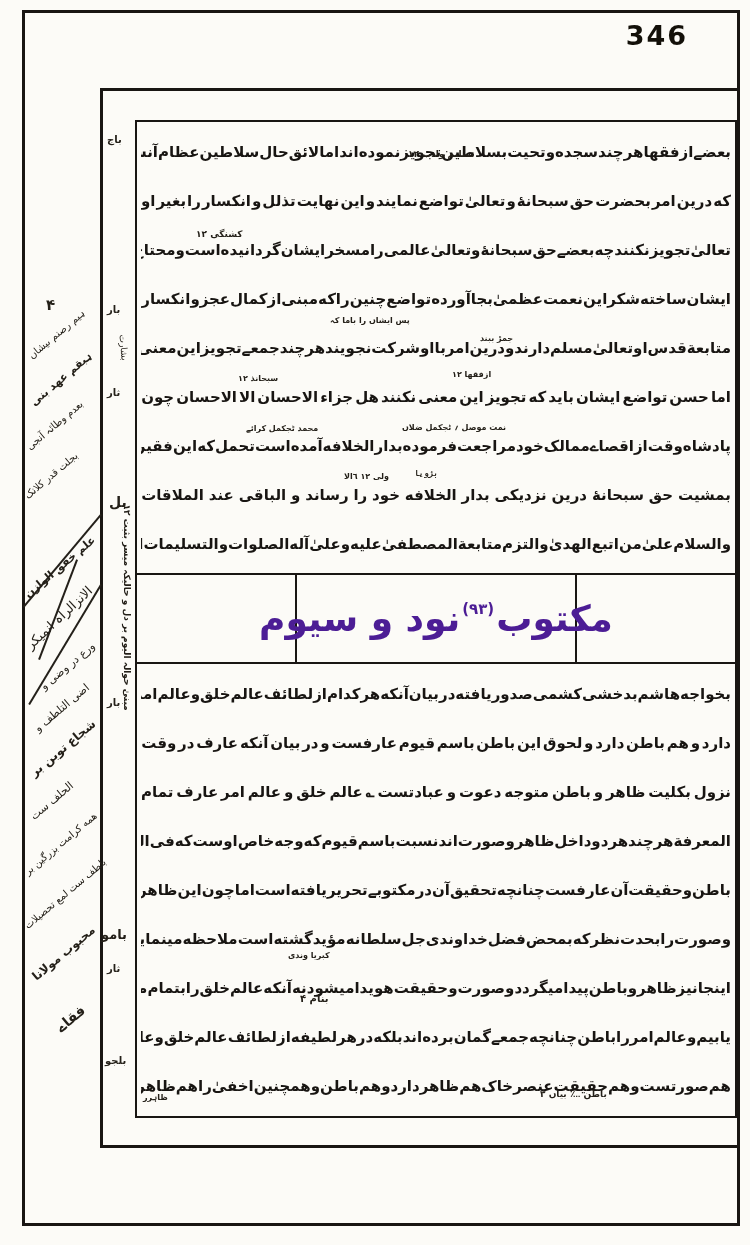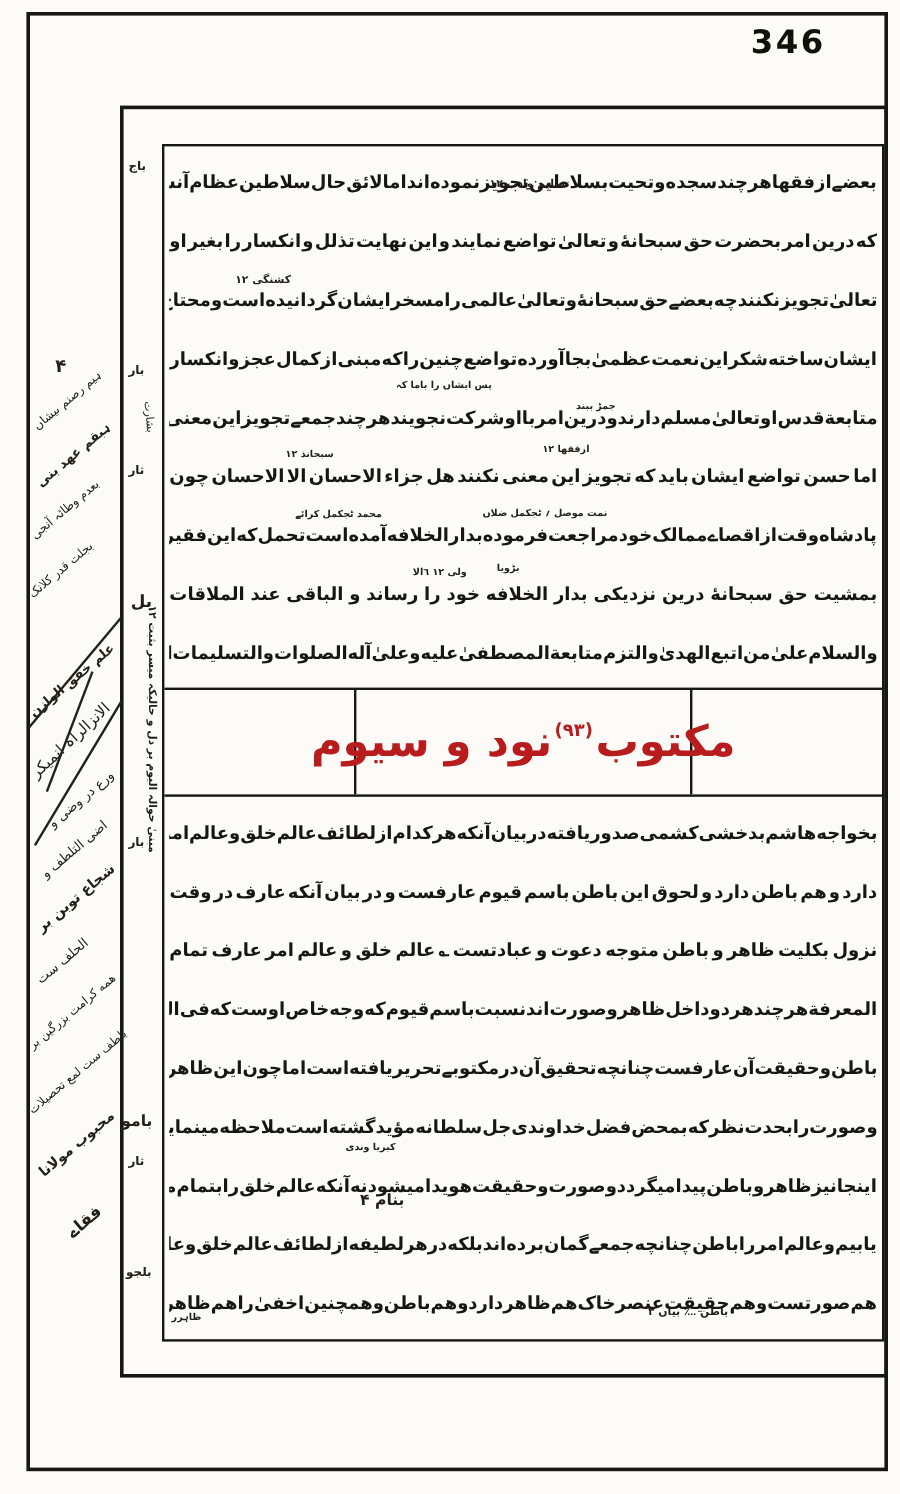--- a/index.html
+++ b/index.html
@@ -30,21 +30,21 @@
     box-sizing:border-box;height:91px;border-top:2.5px solid #191613;border-bottom:2.5px solid #191613;
     display:flex;flex-direction:row;
   }
   .band-cell{box-sizing:border-box;}
   #band-cell-right{width:158px;}
   #band-cell-title{
     width:282px;border-left:2.5px solid #191613;border-right:2.5px solid #191613;
     display:flex;align-items:center;justify-content:center;
   }
   #band-cell-left{flex:1;}
-  #letter-heading{font-size:36px;font-weight:700;white-space:nowrap;color:#b91c1c;}
+  #letter-heading{font-size:36px;font-weight:700;white-space:nowrap;color:#4c1d95;}
   #letter-heading sup{font-size:15px;font-weight:700;position:relative;top:-4px;margin:0 2px;}
   #overlay{position:absolute;left:0;top:0;width:750px;height:1245px;pointer-events:none;}
   .interlinear-note,.catchword-note,.gutter-mark,.margin-note{
     position:absolute;font-weight:700;color:#242019;white-space:nowrap;line-height:1;
   }
   .margin-note{transform-origin:0 50%;}
   .diagonal-rule{position:absolute;height:2px;background:#24201a;transform-origin:0 0;}
 </style>
 </head>
 <body>
@@ -435,24 +435,24 @@
 
   <div id="overlay">
       <div class="interlinear-note" style="left: 408px; top: 150px; font-size: 9px;">تسلیم وادب ۱۲</div>
       <div class="interlinear-note" style="left: 196px; top: 230px; font-size: 9px;">کشنگی ۱۲</div>
       <div class="interlinear-note" style="left: 330px; top: 317px; font-size: 8px;">پس ایشاں را باما کہ</div>
       <div class="interlinear-note" style="left: 480px; top: 319px; font-size: 8px; margin-top: 16px;">جمڑ ببند</div>
       <div class="interlinear-note" style="left: 452px; top: 371px; font-size: 8px;">ازفقها ۱۲</div>
       <div class="interlinear-note" style="left: 238px; top: 375px; font-size: 8px; text-align: right;">سبحانذ ۱۲</div>
       <div class="interlinear-note" style="left: 402px; top: 424px; font-size: 8px;">نمت موصل ؍ ٹجکمل ضلاں</div>
       <div class="interlinear-note" style="left: 246px; top: 425px; font-size: 8px;">محمد ٹجکمل کرائے</div>
-      <div class="interlinear-note" style="left: 414px; top: 470px; font-size: 8px;">بڑویا</div>
+      <div class="interlinear-note" style="left: 414px; top: 470px; font-size: 8px; font-family: Liberation Mono, monospace;">بڑویا</div>
       <div class="interlinear-note" style="left: 344px; top: 473px; font-size: 8px;">ولی ۱۲ ٦الا</div>
       <div class="interlinear-note" style="left: 268px; top: 952px; font-size: 8px; margin-left: 20px;">کبریا وندی</div>
-      <div class="interlinear-note" style="left: 300px; top: 994px; font-size: 13px;">بنام ۴</div>
+      <div class="interlinear-note" style="left: 300px; top: 994px; font-size: 10px;">بنام ۴</div>
       <div class="catchword-note" style="left: 143px; top: 1094px; font-size: 8px;">ظاہرر</div>
       <div class="catchword-note" style="left: 540px; top: 1090px; font-size: 9px;">باطن ؊ بیاں ۳</div>
       <div class="gutter-mark" style="left: 107px; top: 135px; font-size: 10px;">باج</div>
       <div class="gutter-mark" style="left: 107px; top: 305px; font-size: 10px;">بار</div>
       <div class="gutter-mark" style="left: 107px; top: 388px; font-size: 10px;">ثار</div>
       <div class="gutter-mark" style="left: 109px; top: 495px; font-size: 14px;">بل</div>
       <div class="gutter-mark" style="left: 107px; top: 698px; font-size: 10px;">بار</div>
       <div class="gutter-mark" style="left: 101px; top: 928px; font-size: 13px;">بامو</div>
       <div class="gutter-mark" style="left: 107px; top: 964px; font-size: 10px;">ثار</div>
       <div class="gutter-mark" style="left: 105px; top: 1056px; font-size: 10px;">بلجو</div>

